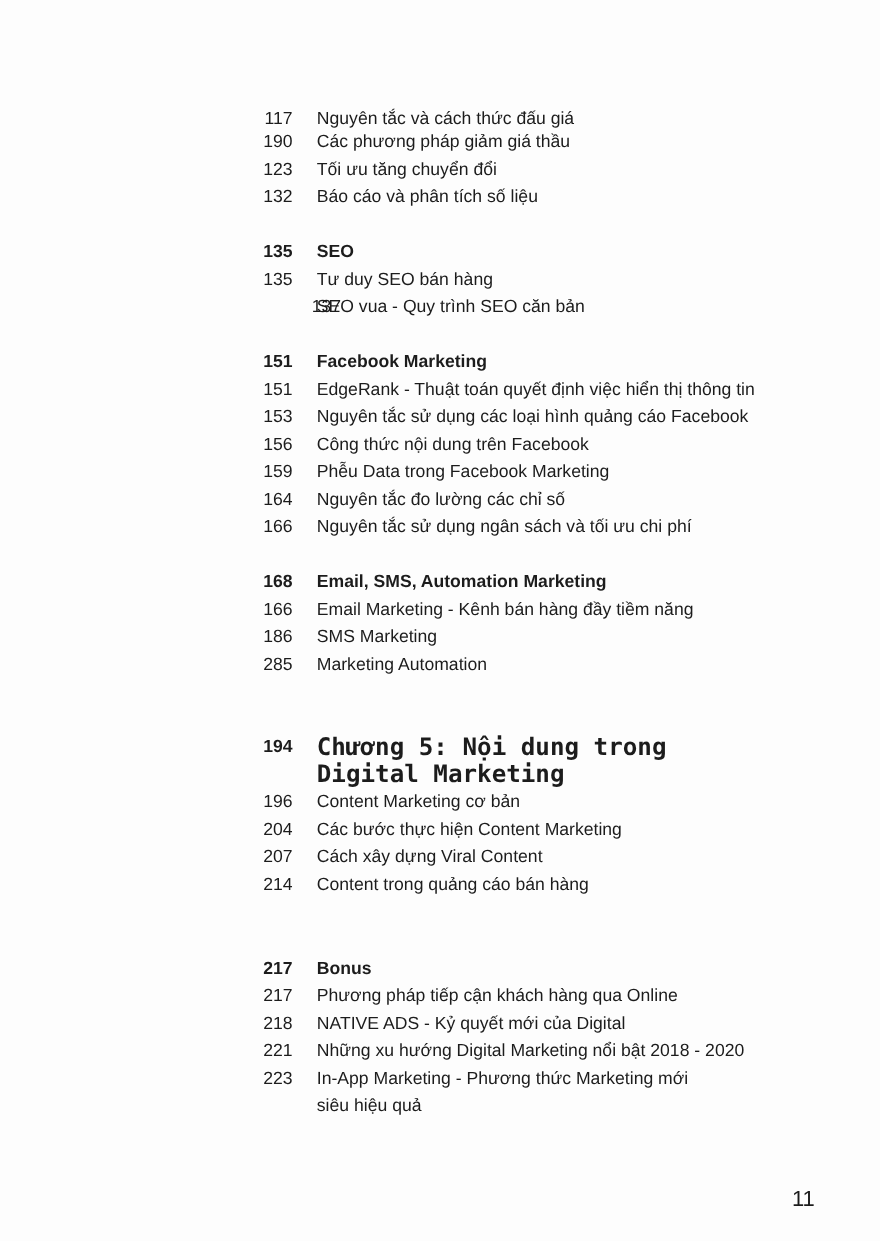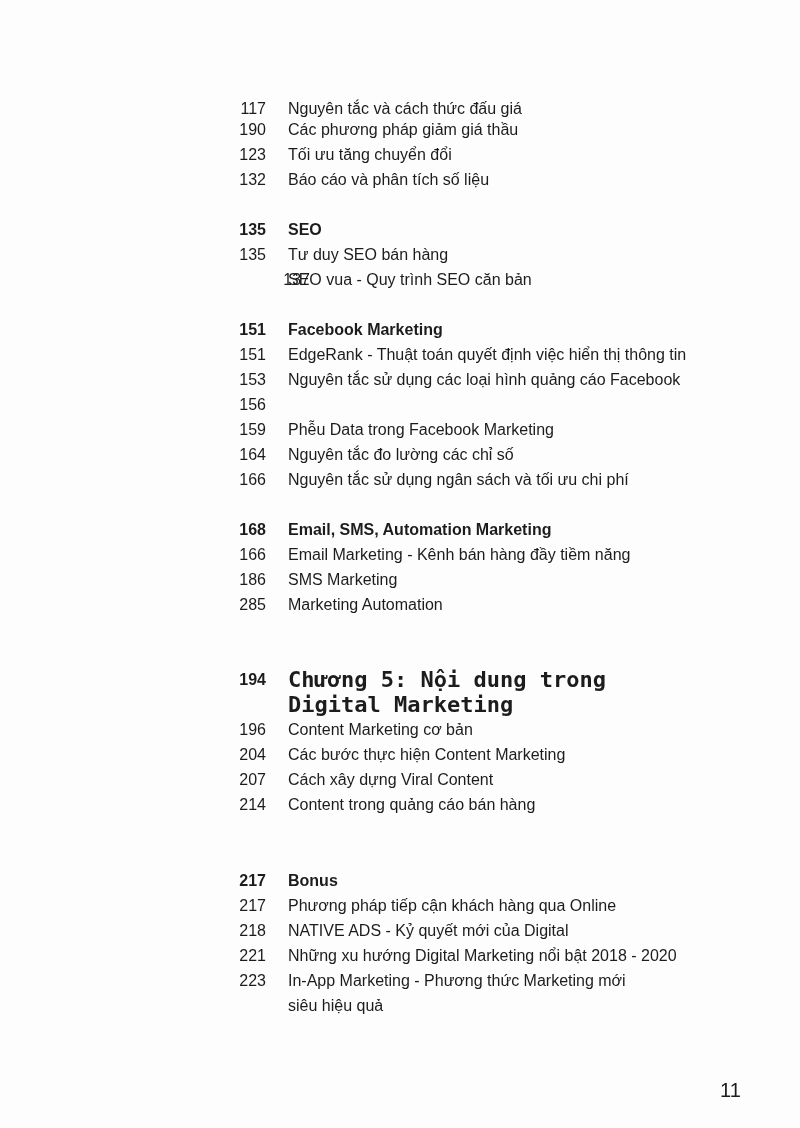--- a/index.html
+++ b/index.html
@@ -87,20 +87,21 @@
     <div class="row item" style="top: 342px;">
       <span class="num">151</span>
       <span class="title">EdgeRank - Thuật toán quyết định việc hiển thị thông tin</span>
     </div>
     <div class="row item" style="top: 367px;">
       <span class="num">153</span>
       <span class="title">Nguyên tắc sử dụng các loại hình quảng cáo Facebook</span>
     </div>
     <div class="row item" style="top: 392px;">
       <span class="num">156</span>
+      <span class="title">Công thức nội dung trên Facebook</span>
     </div>
     <div class="row item" style="top: 417px;">
       <span class="num">159</span>
       <span class="title">Phễu Data trong Facebook Marketing</span>
     </div>
     <div class="row item" style="top: 442px;">
       <span class="num">164</span>
       <span class="title">Nguyên tắc đo lường các chỉ số</span>
     </div>
     <div class="row item" style="top: 467px;">

